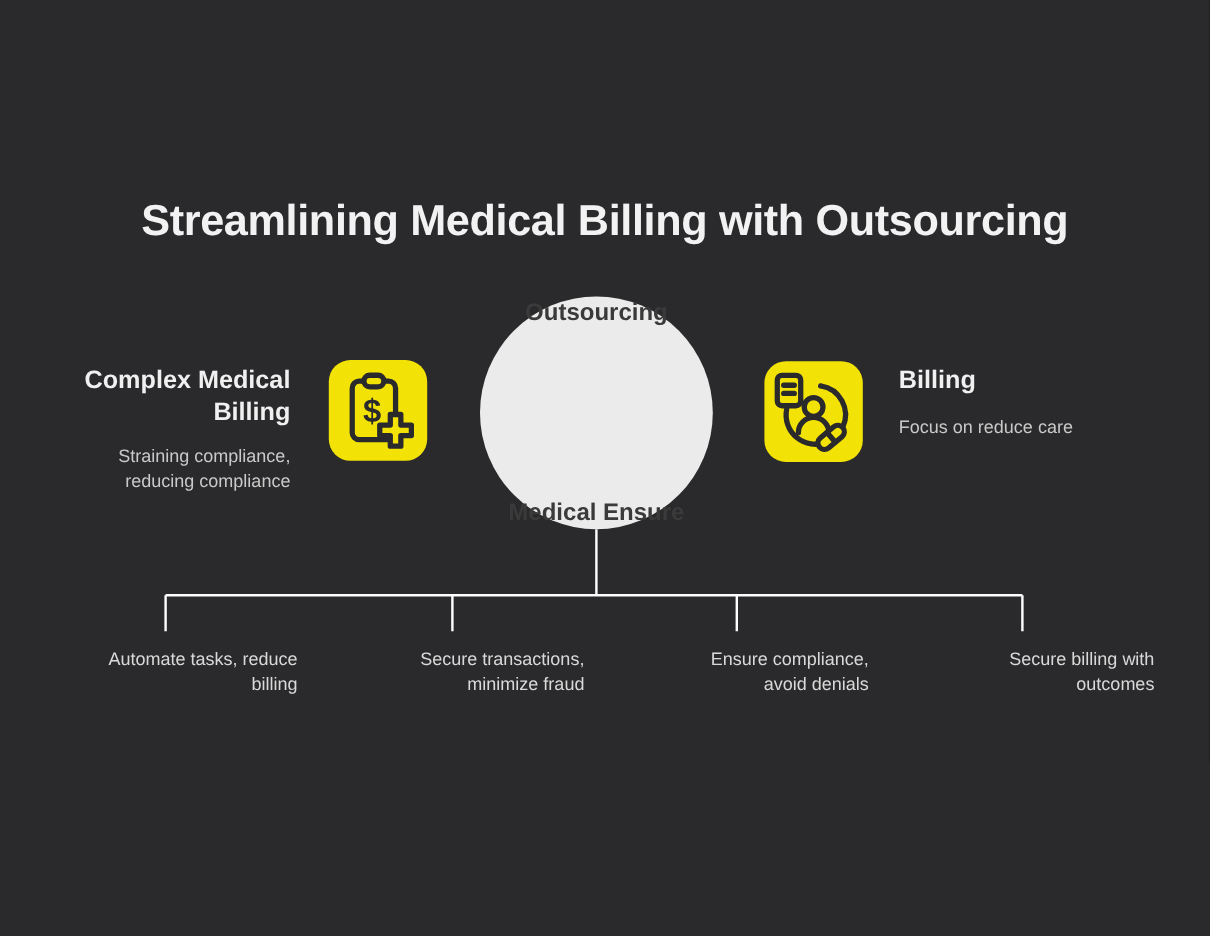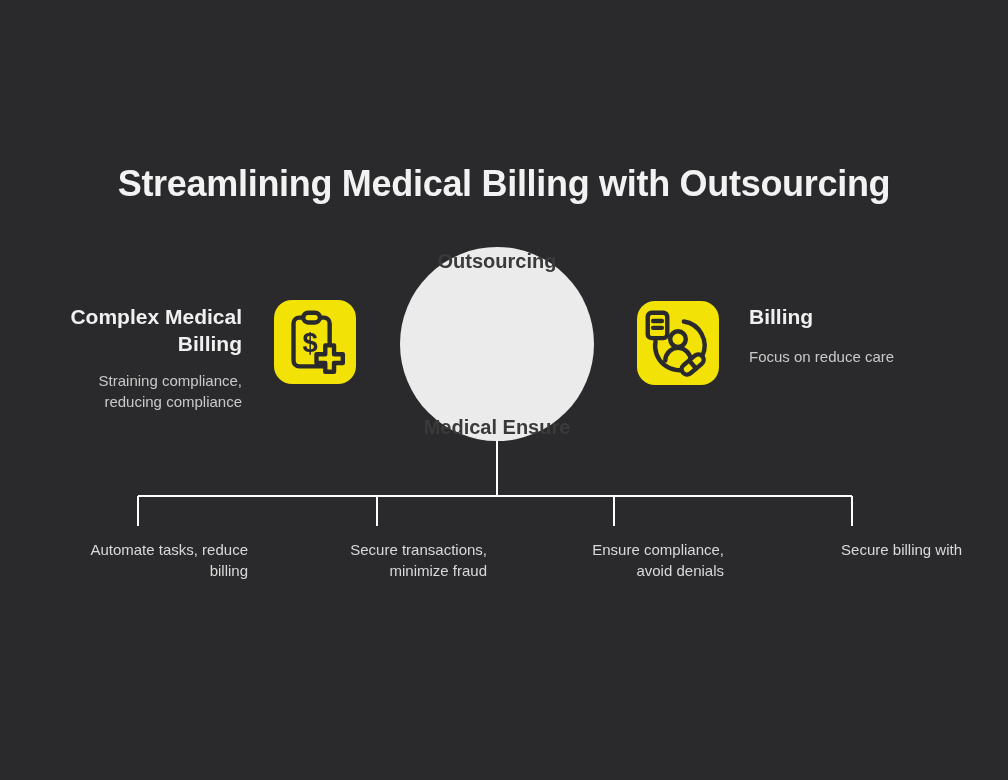--- a/index.html
+++ b/index.html
@@ -164,15 +164,16 @@
   <div class="branch branch-1">
     <span>Secure transactions,</span>
     <span>minimize fraud</span>
   </div>
   <div class="branch branch-2">
     <span>Ensure compliance,</span>
     <span>avoid denials</span>
   </div>
   <div class="branch branch-3">
     <span>Secure billing with</span>
+    <span>outcomes</span>
   </div>
 
 </div>
 
 </body></html>

